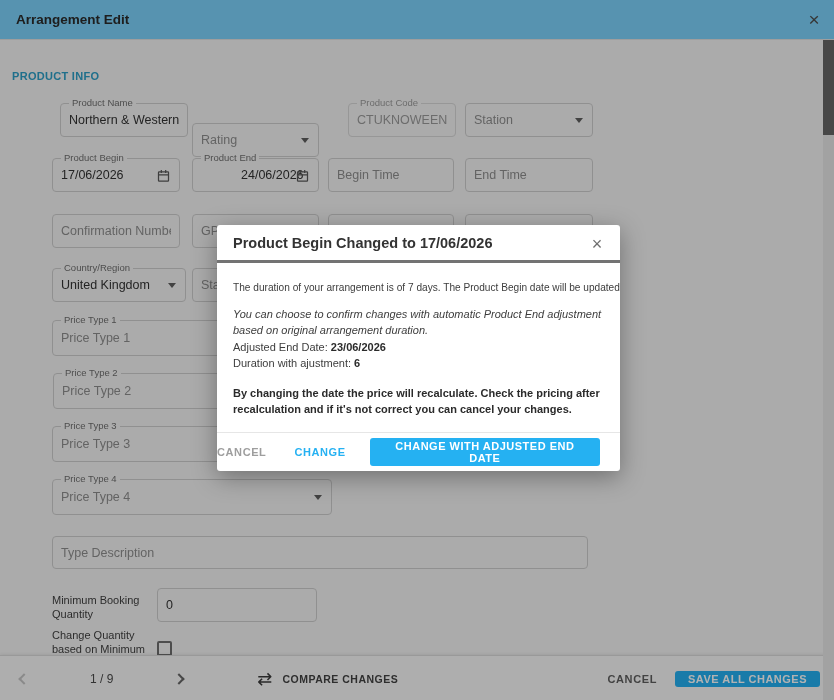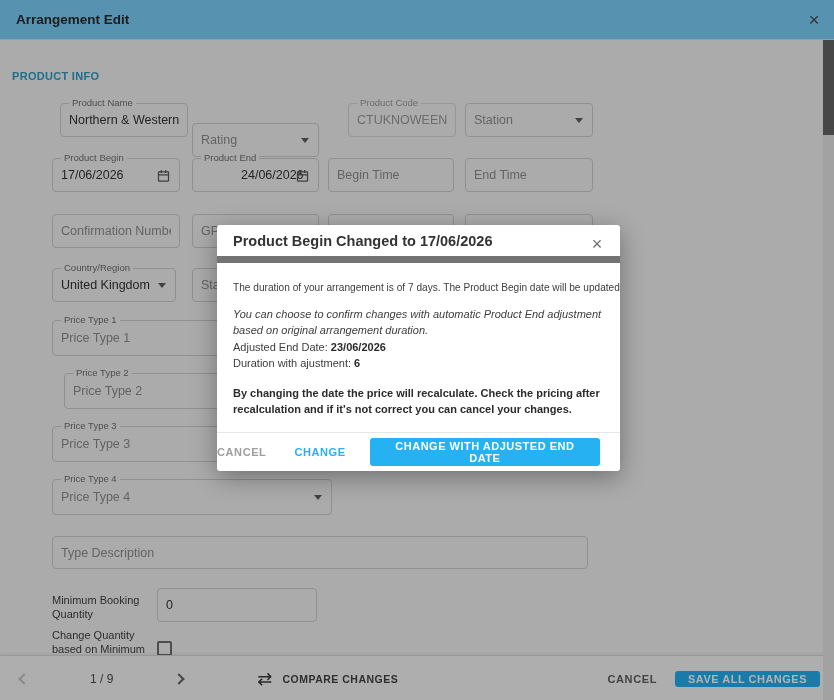--- a/index.html
+++ b/index.html
@@ -55,21 +55,21 @@
   
   .scrollbar { position:absolute; right:0; top:40px; width:11px; height:660px; background:#e9e9e9; z-index:10; }
   .scroll-thumb { position:absolute; left:0; top:0; width:11px; height:95px; background:#666; }
 
   
   .overlay { position:absolute; left:0; top:0; width:834px; height:700px; background:rgba(0,0,0,.30); z-index:50; }
 
   
   .modal { position:absolute; left:217px; top:225px; width:403px; height:246px; background:#fff; border-radius:3px;
            box-shadow:0 6px 24px rgba(0,0,0,.35); z-index:60; overflow:hidden; }
-  .modal-head { position:relative; height:38px; border-bottom:7px solid #737373; display:flex; align-items:center; padding:0 16px; }
+  .modal-head { position:relative; height:38px; border-bottom:3px solid #737373; display:flex; align-items:center; padding:0 16px; }
   .modal-title { font-size:14.5px; font-weight:bold; color:#333; }
   .modal-close { position:absolute; right:12px; top:8px; width:22px; height:22px; font-size:18px; line-height:22px;
                  text-align:center; color:#6f6f6f; cursor:pointer; }
   .modal-body { padding:0 16px; font-size:11px; color:#3d3d3d; line-height:1.5; }
   .m-p1 { margin-top:16px; display:inline-block; white-space:nowrap; transform:scaleX(.92); transform-origin:0 50%; }
   .m-p2 { margin-top:10px;font-style:italic; }
   .m-line b { color:#2b2b2b; }
   .m-warn { margin-top:13px; font-weight:bold; color:#2b2b2b; }
   .modal-foot { position:absolute; left:0; right:0; bottom:0; height:39px; border-top:1px solid #e6e6e6;
                 display:flex; align-items:center; justify-content:flex-end; padding-right:20px; }
@@ -142,34 +142,34 @@
 
     <div class="field" style="left:52px; top:174px; width:128px;">
       <span class="fplaceholder">Confirmation Number</span>
     </div>
     <div class="field" style="left:192px; top:174px; width:127px;">
       <span class="fplaceholder">GPS</span>
     </div>
     <div class="field" style="left:328px; top:174px; width:126px;"></div>
     <div class="field" style="left:465px; top:174px; width:128px;"></div>
 
-    <div class="field" style="left:52px; top:228px; width:124px;">
+    <div class="field" style="left:52px; top:228px; width:134px;">
       <span class="flabel">Country/Region</span>
       <span class="fvalue">United Kingdom</span>
       <span class="arrow"></span>
     </div>
     <div class="field" style="left:192px; top:228px; width:127px;">
       <span class="fplaceholder">Stat</span>
     </div>
 
     <div class="field tall" style="left:52px; top:280px; width:280px;">
       <span class="flabel">Price Type 1</span>
       <span class="fplaceholder">Price Type 1</span>
     </div>
-    <div class="field tall" style="left:64px; top:333px; width:280px;align-items:center;">
+    <div class="field tall" style="left:53px; top:333px; width:280px;align-items:center;">
       <span class="flabel">Price Type 2</span>
       <span class="fplaceholder">Price Type 2</span>
     </div>
     <div class="field tall" style="left:52px; top:386px; width:280px;">
       <span class="flabel">Price Type 3</span>
       <span class="fplaceholder">Price Type 3</span>
     </div>
     <div class="field tall" style="left:52px; top:439px; width:280px;">
       <span class="flabel">Price Type 4</span>
       <span class="fplaceholder">Price Type 4</span>

